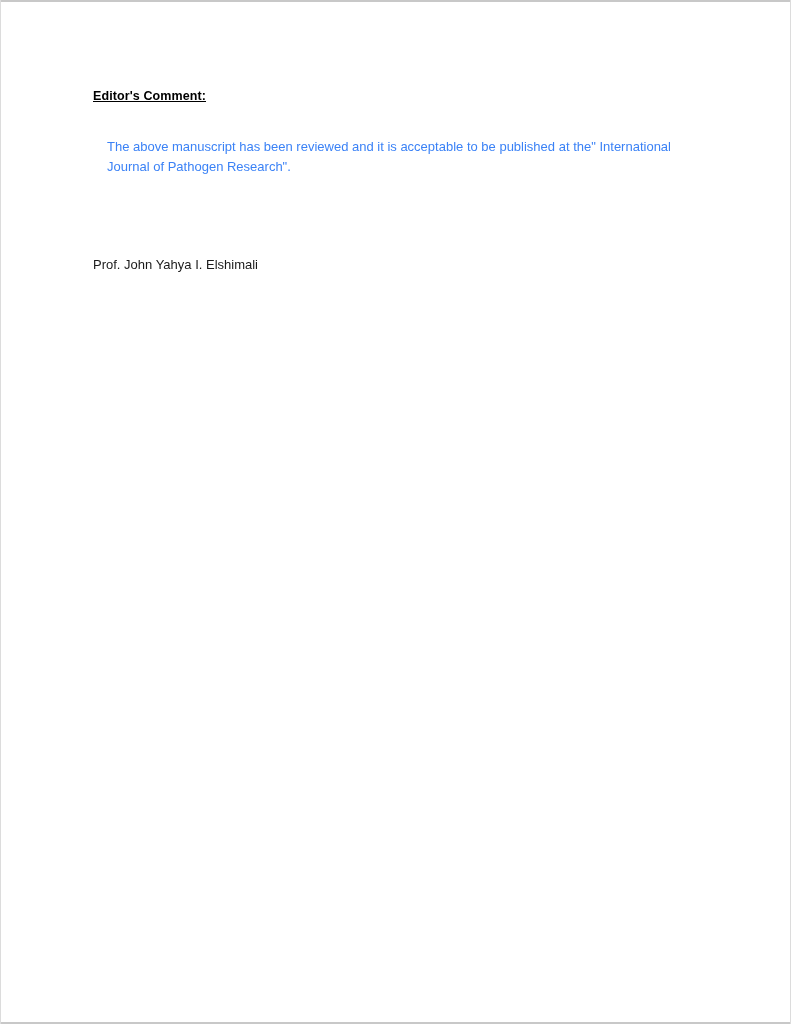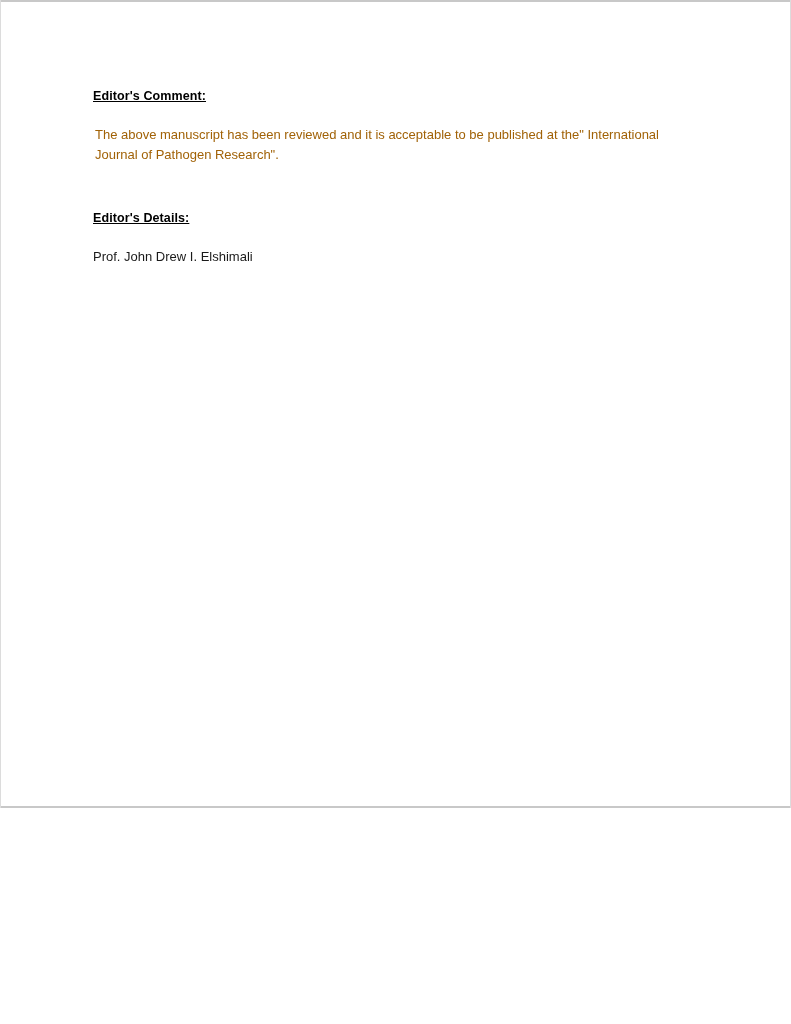--- a/index.html
+++ b/index.html
@@ -6,21 +6,21 @@
     margin: 0;
     padding: 0;
     background: #ffffff;
   }
   body {
     font-family: "Liberation Sans", sans-serif;
   }
   .page {
     position: relative;
     width: 791px;
-    height: 808px;
+    height: 1024px;
     background: #ffffff;
     margin: 0 auto;
     overflow: hidden;
     box-sizing: border-box;
   }
   .page-border-top,
   .page-border-bottom {
     position: absolute;
     left: 0;
     width: 791px;
@@ -52,23 +52,23 @@
     font-weight: bold;
     color: #000000;
     text-decoration: underline;
     letter-spacing: 0.1px;
     line-height: 16px;
     margin: 0;
   }
 
   .body-paragraph {
     font-size: 13px;
-    color: #a16207;
+    color: #3b82f6;
     line-height: 19.5px;
-    margin: 2px;
+    margin: 14px;
     max-width: 566px;
   }
 
   .details-line {
     font-size: 13px;
     color: #1a1a1a;
     line-height: 18px;
     margin: 0;
   }
 
@@ -88,21 +88,20 @@
   <div class="content">
 
     <h2 class="section-heading">Editor's Comment:</h2>
 
     <div class="gap-after-comment-heading"></div>
 
     <p class="body-paragraph">The above manuscript has been reviewed and it is acceptable to be published at the" International Journal of Pathogen Research".</p>
 
     <div class="gap-after-comment-body"></div>
 
-    <h2 class="section-heading">Editor's Details:</h2>
 
     <div class="gap-after-details-heading"></div>
 
-    <p class="details-line">Prof. John Drew I. Elshimali</p>
+    <p class="details-line">Prof. John Yahya I. Elshimali</p>
 
 
   </div>
 </div>
 
 </body></html>

